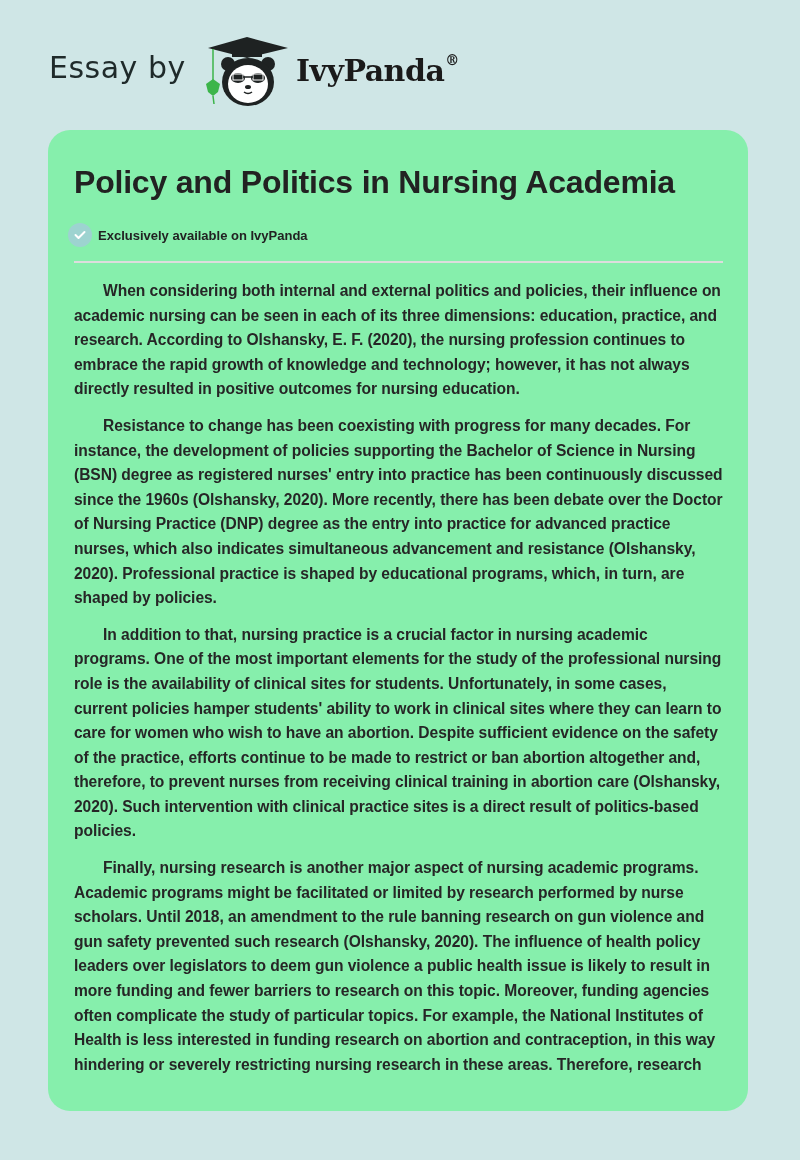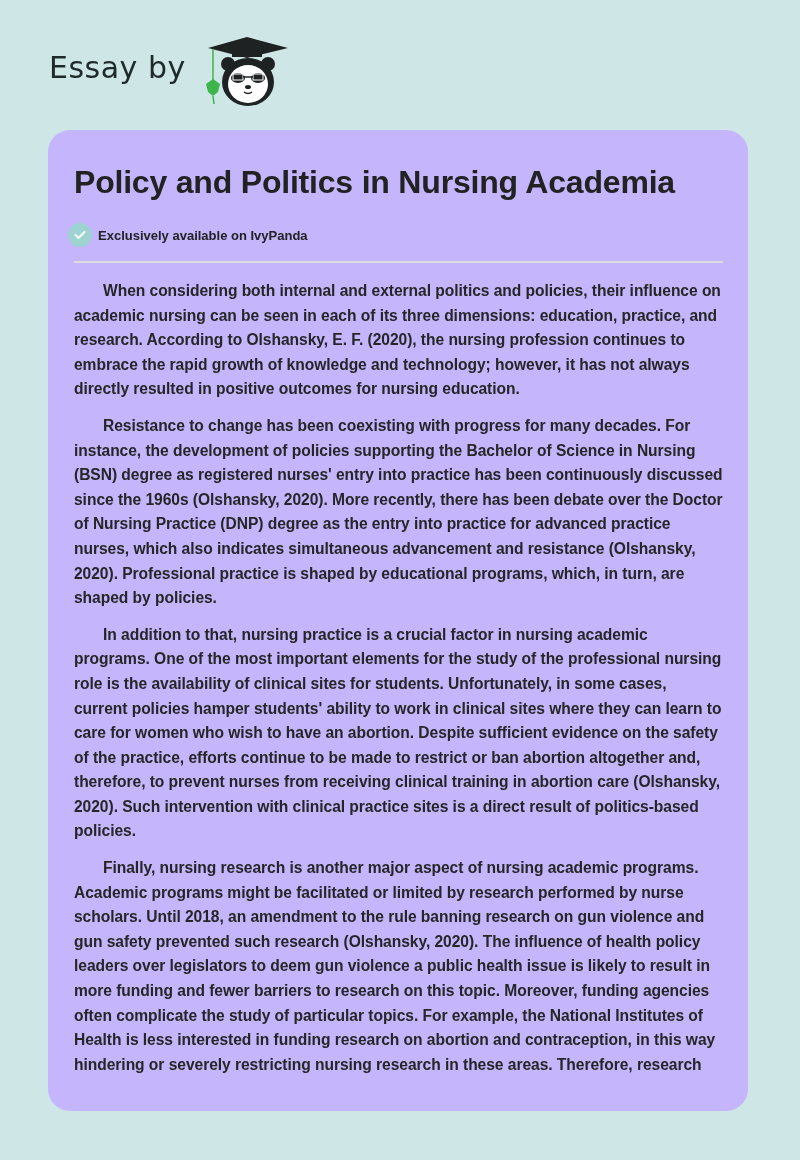--- a/index.html
+++ b/index.html
@@ -53,21 +53,21 @@
       vertical-align: 16px;
       font-weight: bold;
       margin-left: 1px;
     }
     .card {
       position: absolute;
       left: 48px;
       top: 130px;
       width: 700px;
       height: 981px;
-      background: #c4b5fd;
+      background: #86efac;
       border-radius: 22px;
       overflow: hidden;
     }
     .title {
       position: absolute;
       left: 26px;
       top: 34px;
       margin: 0;
       font-size: 32px;
       font-weight: bold;
@@ -145,20 +145,21 @@
     <ellipse cx="36" cy="44" rx="7" ry="5" fill="#1e2222"></ellipse>
     <ellipse cx="56" cy="44" rx="7" ry="5" fill="#1e2222"></ellipse>
     <rect x="31" y="40" width="10" height="6" fill="none" stroke="#ffffff" stroke-width="1"></rect>
     <rect x="51" y="40" width="10" height="6" fill="none" stroke="#ffffff" stroke-width="1"></rect>
     <line x1="41" y1="43" x2="51" y2="43" stroke="#1e2222" stroke-width="1.5"></line>
 
     <ellipse cx="46" cy="53" rx="3" ry="2" fill="#1e2222"></ellipse>
     <path d="M42,58 Q46,61 50,58" stroke="#1e2222" stroke-width="1.5" fill="none"></path>
   </svg>
 
+  <span class="brand"><span>IvyPanda</span><sup>®</sup></span>
 </div>
 
 <div class="card">
   <h1 class="title">Policy and Politics in Nursing Academia</h1>
 
   <div class="exclusive">
     <span class="check-badge">
       <svg width="12" height="10" viewBox="0 0 12 10">
         <path d="M1.5,5 L4.5,8 L10.5,2" stroke="#ffffff" stroke-width="2" fill="none" stroke-linecap="round" stroke-linejoin="round"></path>
       </svg>

